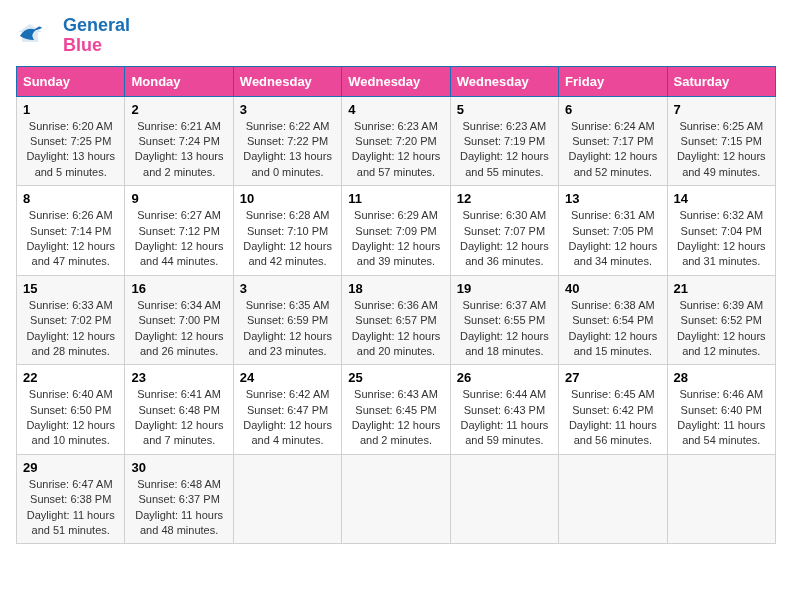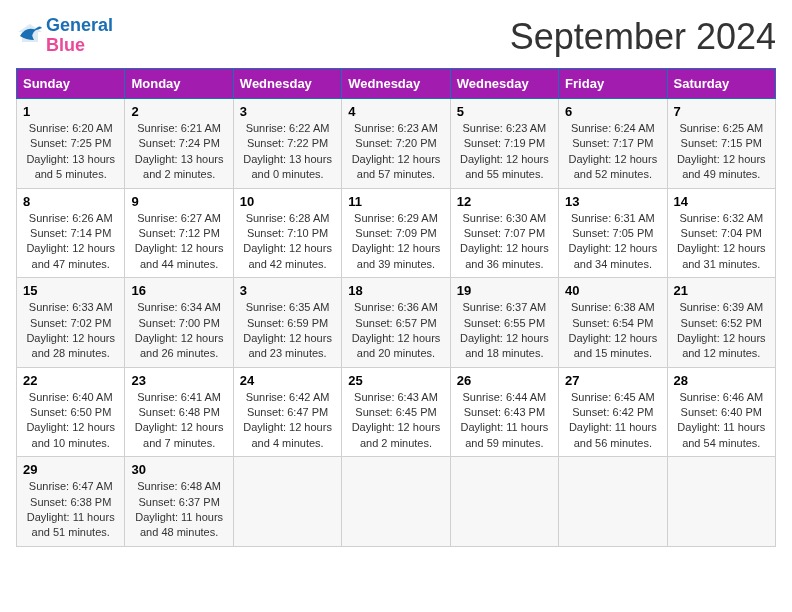--- a/index.html
+++ b/index.html
@@ -12,21 +12,21 @@
     }
     .header {
       display: flex;
       align-items: flex-start;
       justify-content: space-between;
       margin-bottom: 10px;
     }
     .logo {
       display: flex;
       align-items: center;
-      gap: 2px;
+      gap: 19px;
     }
     .logo-text {
       font-size: 18px;
       font-weight: bold;
       color: #333;
       line-height: 1.1;
     }
     .logo-text span {
       color: #1a6fb5;
     }
@@ -45,21 +45,21 @@
     .location {
       font-size: 14px;
       color: #555;
     }
     table {
       width: 100%;
       border-collapse: collapse;
       font-size: 11px;
     }
     thead tr {
-      background: #a21caf;
+      background: #ec4899;
       color: #fff;
       margin-top: 8px;
     }
     thead th {
       padding: 7px 6px;
       text-align: left;
       font-size: 13px;
       font-weight: bold;
       border: 1px solid #1a6fb5;
     }
@@ -99,21 +99,20 @@
         <path d="M4,14 Q10,4 20,8 Q14,12 18,18 Q10,18 4,14Z" fill="#1a6fb5"></path>
         <path d="M18,8 Q24,2 26,6 Q22,8 20,8Z" fill="#1a6fb5"></path>
       </svg>
     </div>
     <div class="logo-text">
       <span>General</span><br>
       <span style="color:#ec4899">Blue</span>
     </div>
   </div>
   <div class="title-block">
-    <div class="month-title">September 2024</div>
   </div>
 </div>
 
 <table>
   <thead>
     <tr>
     <th>Sunday</th>
         <th>Monday</th>
         <th>Wednesday</th>
         <th>Wednesday</th>

